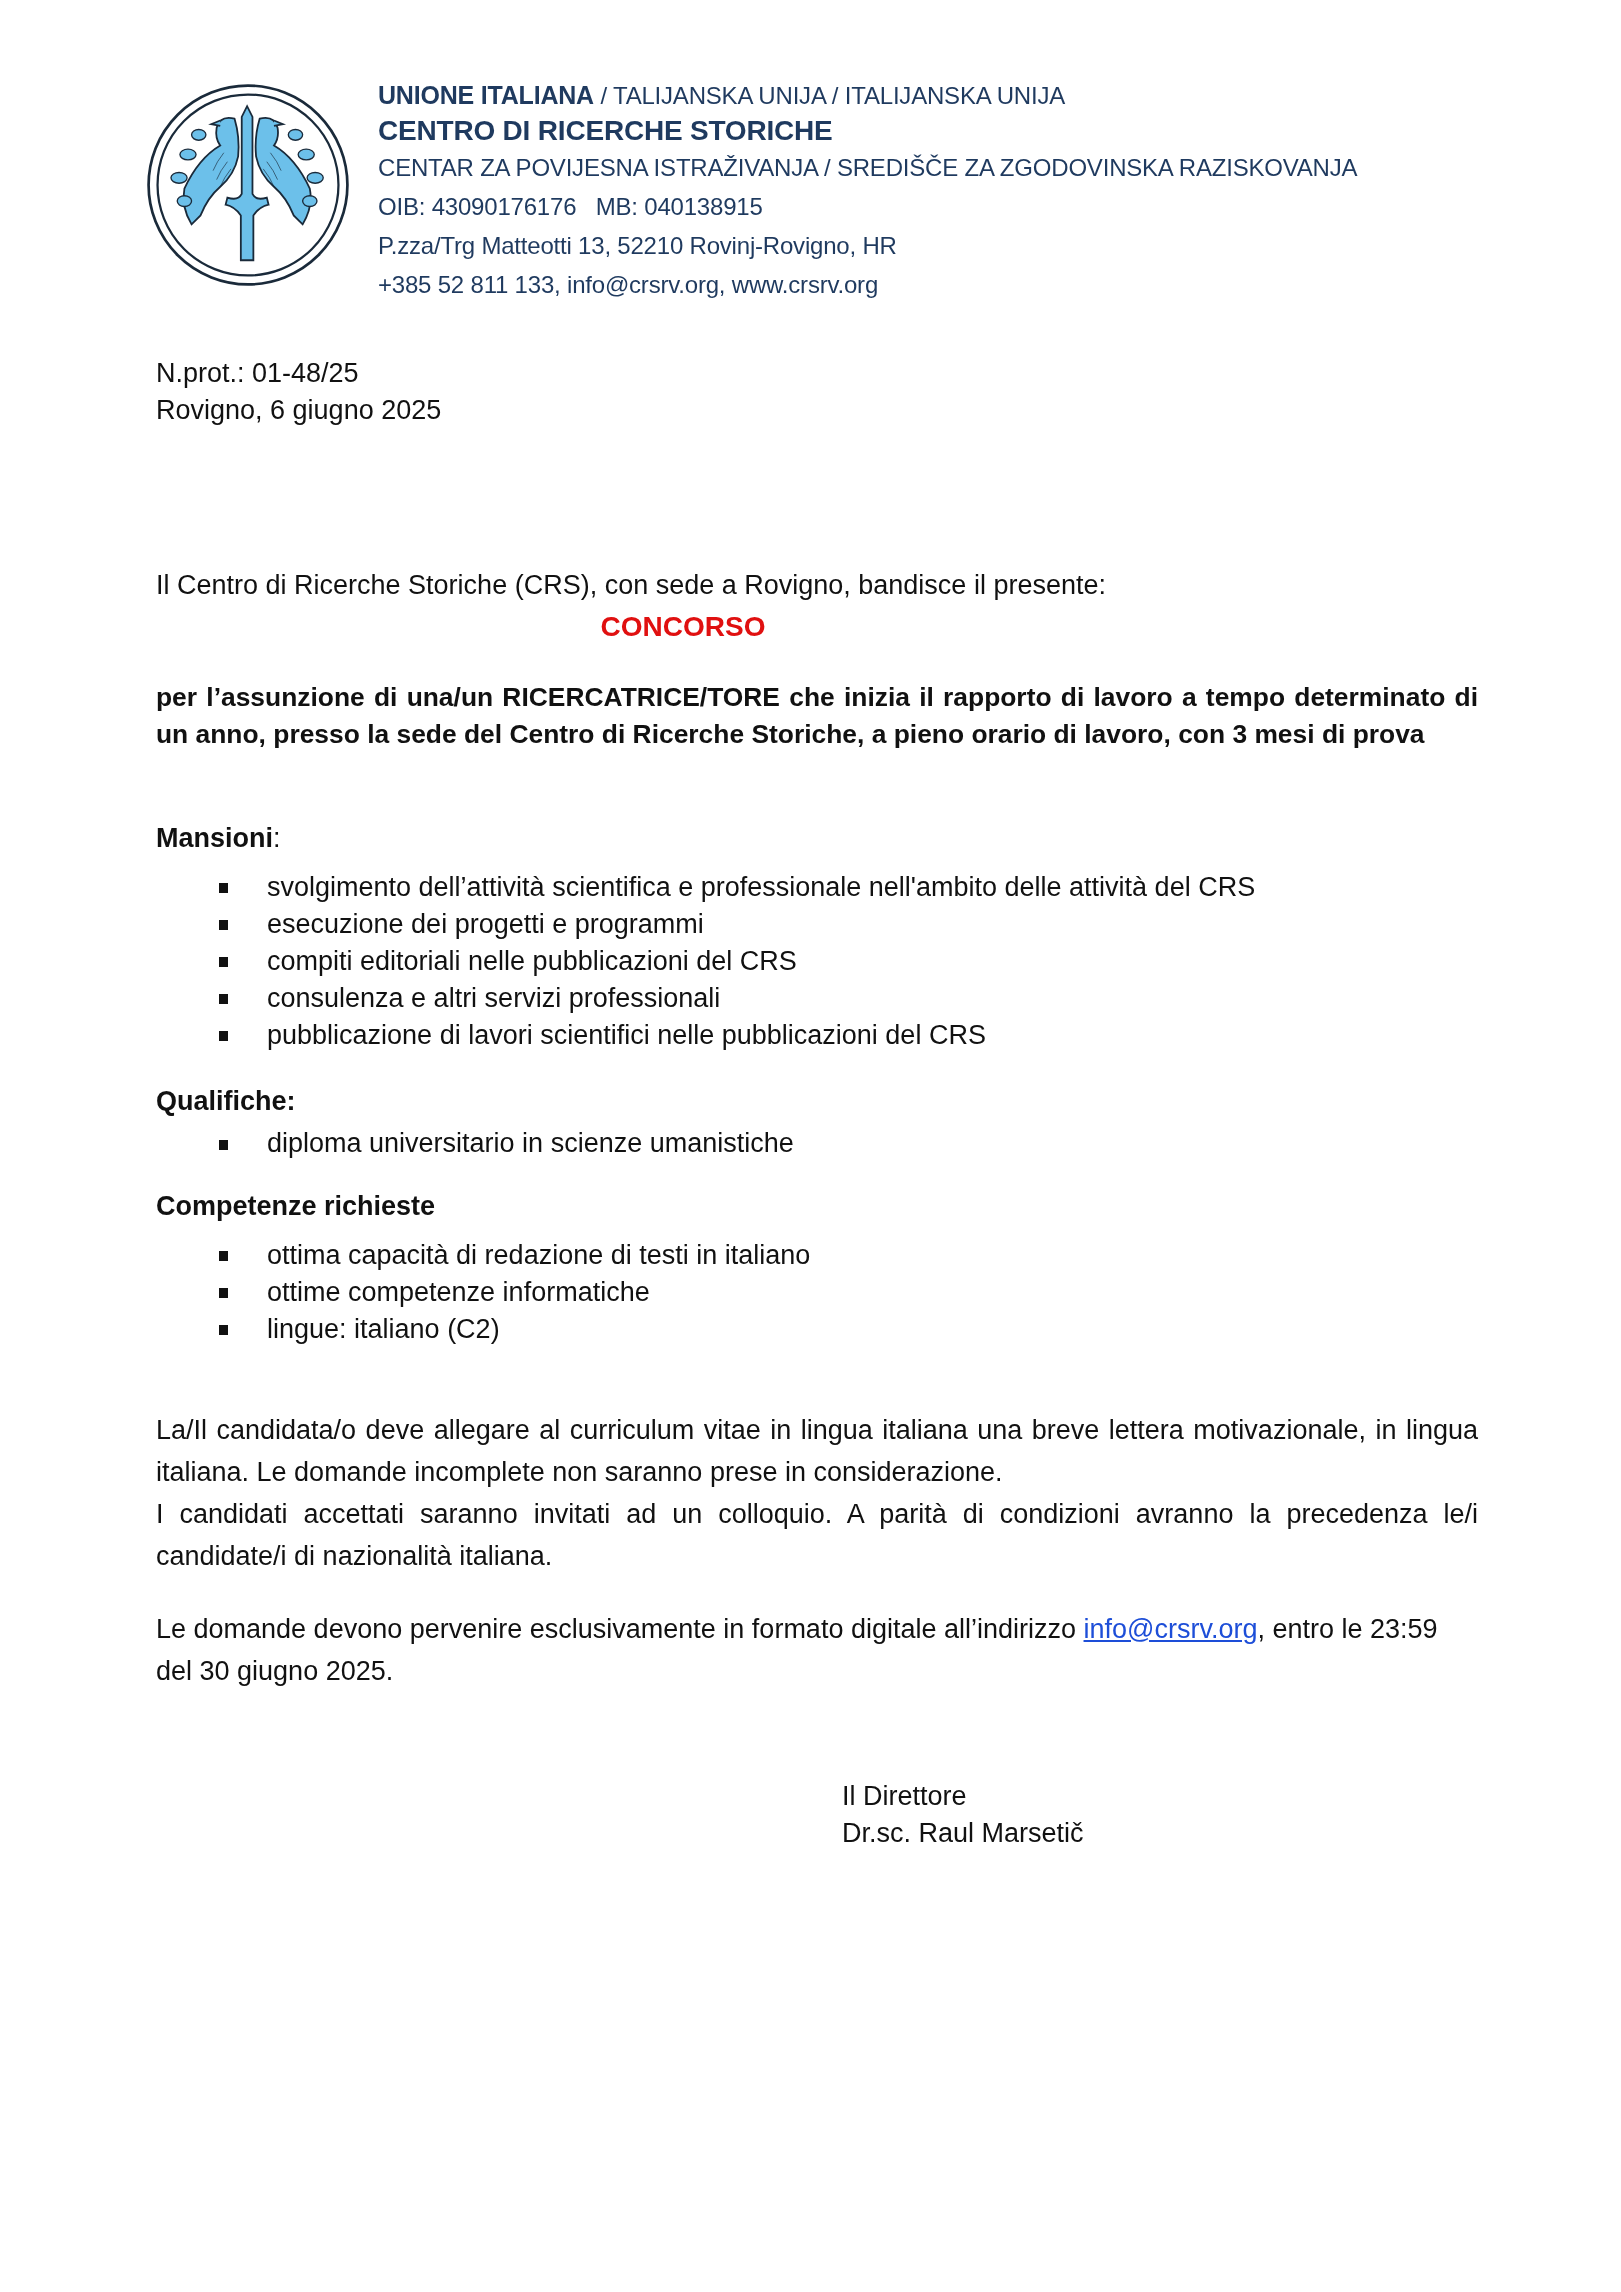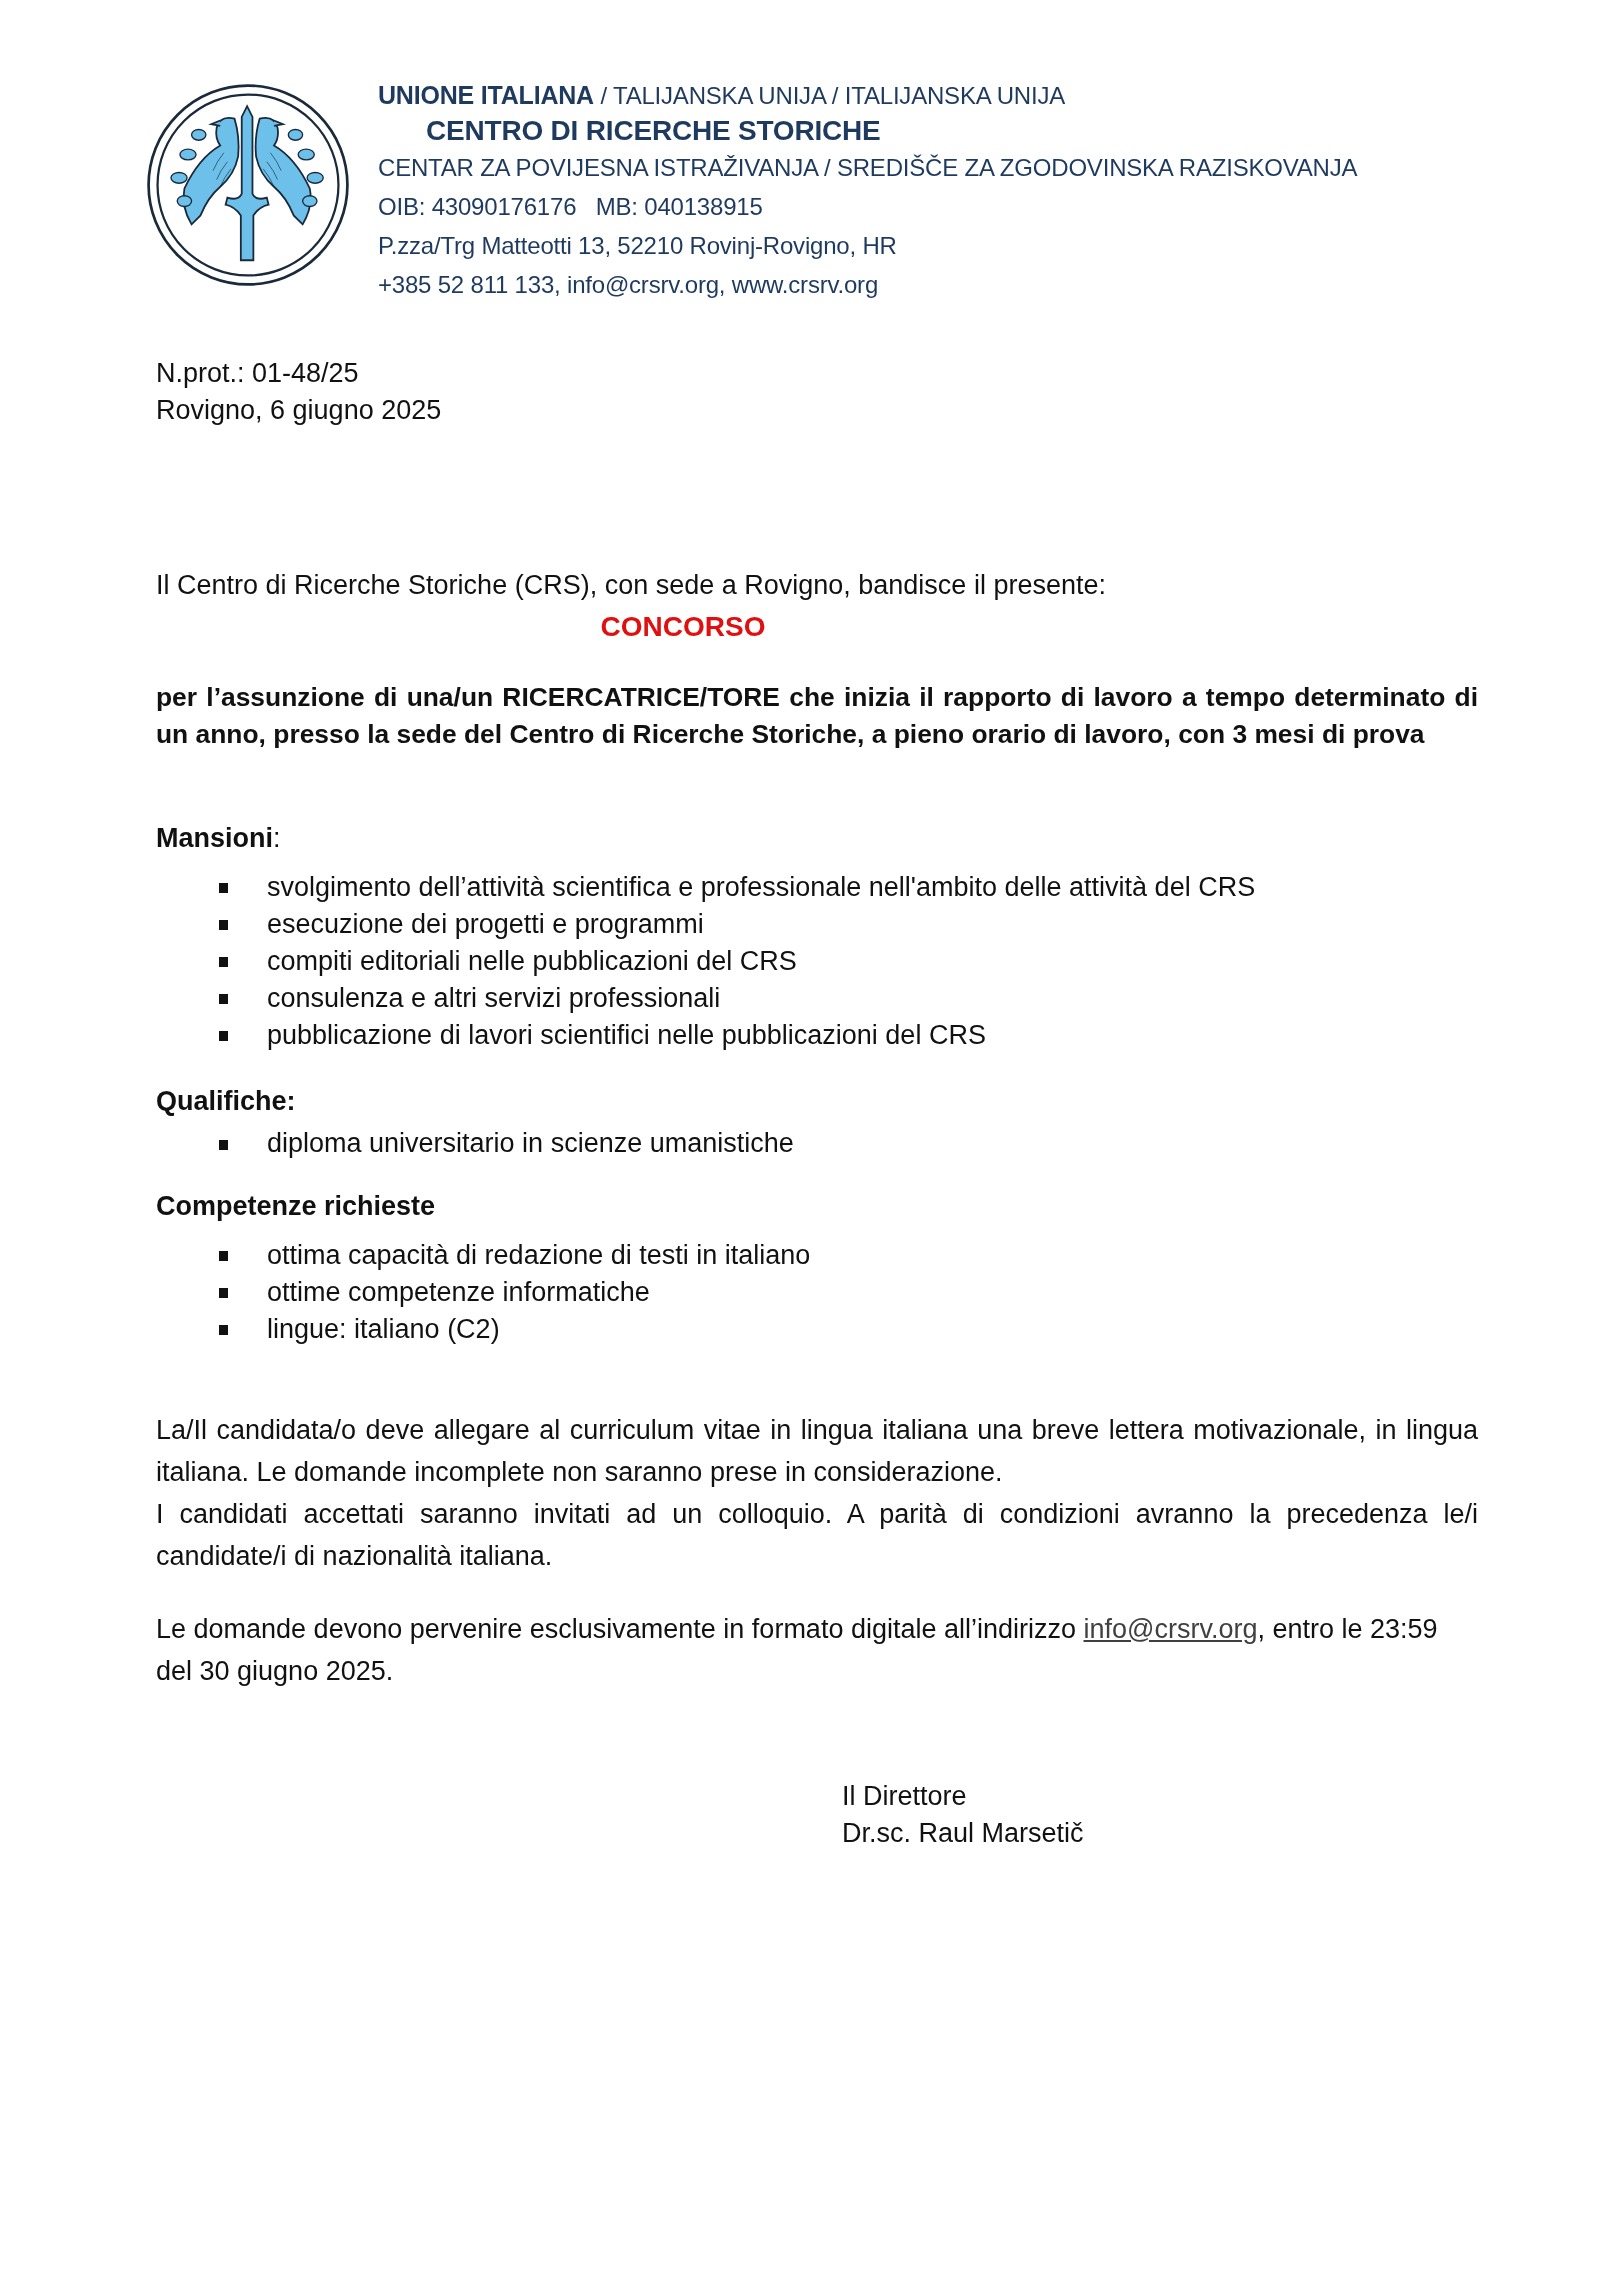--- a/index.html
+++ b/index.html
@@ -4,41 +4,41 @@
 <style>
   html, body { margin: 0; padding: 0; background: #ffffff; }
   body { width: 1621px; height: 2293px; position: relative; overflow: hidden;
          font-family: "Liberation Sans", "DejaVu Sans", sans-serif; color: #111111; }
   .page { position: absolute; left: 0; top: 0; width: 1621px; height: 2293px; background: #fff; }
 
   
   .logo { position: absolute; left: 145px; top: 81px; width: 206px; height: 208px; }
   .letterhead { position: absolute; left: 378px; top: 77px; color: #1f3a5f; }
   .lh-line { font-size: 24px; line-height: 36px; white-space: nowrap; letter-spacing: -0.2px; }
-  .lh-line.big { font-size: 28px; font-weight: bold; line-height: 34px; margin-left: 48px; }
+  .lh-line.big { font-size: 28px; font-weight: bold; line-height: 34px; }
   .lh-line .strong { font-weight: bold; font-size: 25px; }
   .lh-line.plain { line-height: 39px; }
 
   
   .block { position: absolute; left: 156px; width: 1322px; font-size: 27px; line-height: 37px; }
   .protocol { top: 355px; }
   .intro { top: 567px; }
   .concorso { position: absolute; left: 0; width: 1366px; top: 609px; text-align: center;
               color: #e01010; font-weight: bold; font-size: 28px; line-height: 36px; }
   .subject { top: 679px; font-weight: bold; text-align: justify; line-height: 37px; font-size: 26.4px; }
   .section-title { font-weight: bold; }
   .list { list-style: none; margin: 12px; padding: 0; }
   .list li { position: relative; padding-left: 99px; line-height: 37px; }
   .list li .bullet { position: absolute; left: 51px; top: 14.3px; width: 9px; height: 9.9px; background: #111; }
   .mansioni { top: 820px; }
   .qualifiche { top: 1083px; }
   .competenze { top: 1188px; }
   .paragraph1 { top: 1409px; line-height: 42px; text-align: justify; }
   .paragraph2 { top: 1608px; line-height: 42px; }
-  .email-link { color: #404040; text-decoration: underline; }
+  .email-link { color: #1d4ed8; text-decoration: underline; }
   .signature { position: absolute; left: 842px; top: 1778px; width: 322px; text-align: left;
                font-size: 27px; line-height: 37px; }
 </style>
 </head>
 <body>
 
 <div class="page">
 
   <div class="logo">
     <svg width="206" height="208" viewBox="0 0 230 232">

